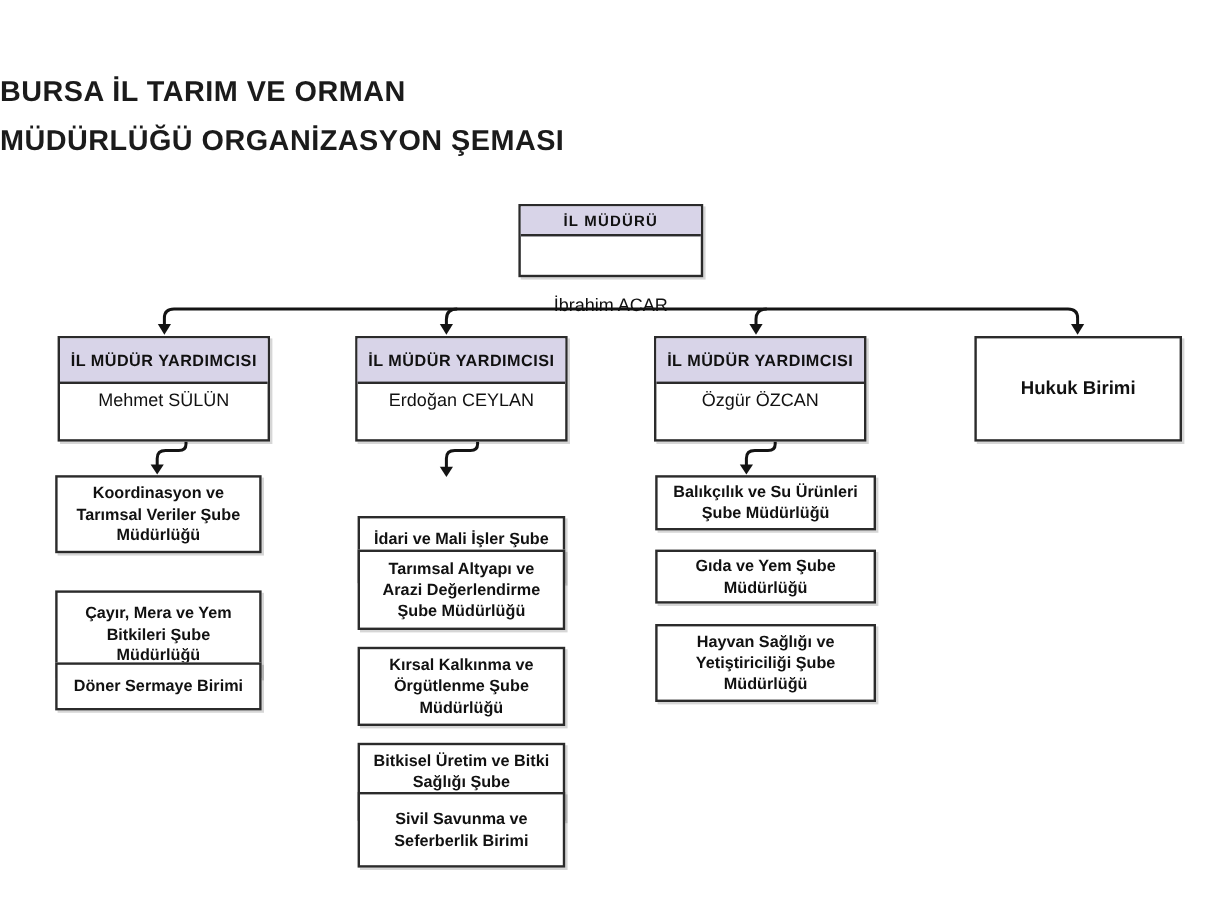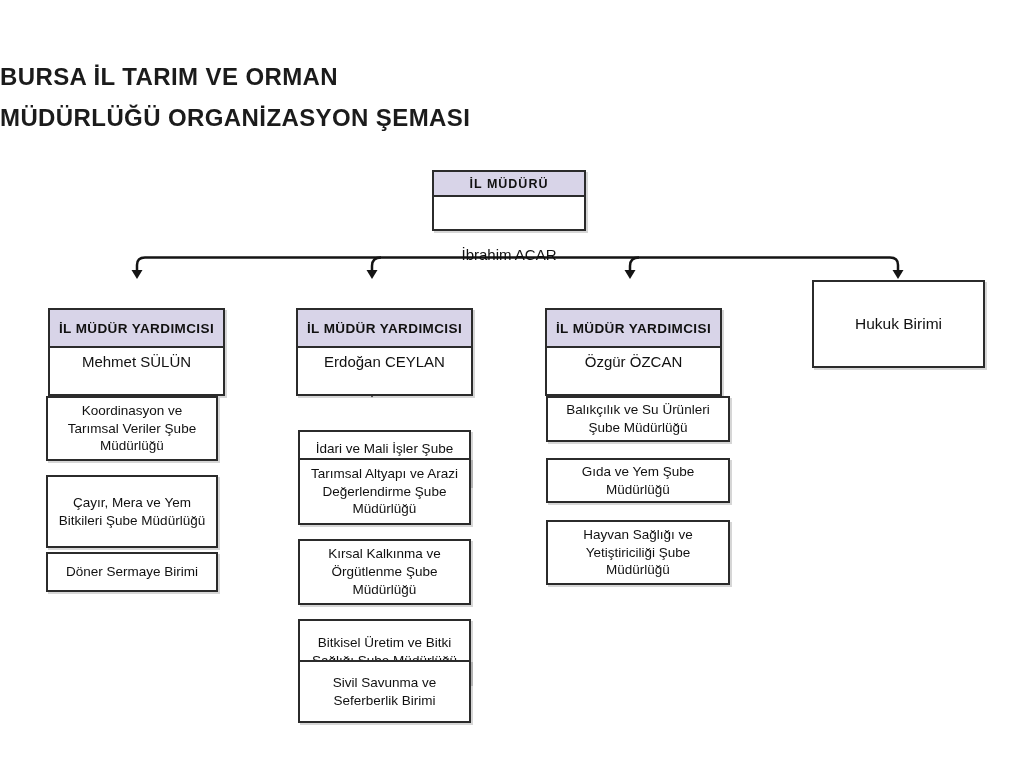--- a/index.html
+++ b/index.html
@@ -30,39 +30,39 @@
     display:flex;align-items:center;justify-content:center;
     font-weight:bold;text-align:center;
   }
   .director{left:432px;top:170px;width:154px;height:61px;}
   .director .hdr{height:23px;font-size:12.5px;letter-spacing:1px;}
   .director .name{
     height:34px;display:flex;align-items:center;justify-content:center;
     font-size:15px;
     margin-top:40px;
   }
-  .deputy{top:280px;width:177px;height:88px;margin-top:28px;}
+  .deputy{top:280px;width:177px;height:88px;}
   .deputy .hdr{height:36px;font-size:13.5px;letter-spacing:0.4px;}
   .deputy .name{
     padding-top:5px;display:flex;align-items:flex-start;justify-content:center;
     font-size:15px;
   }
   .d1{left:48px;} .d2{left:296px;} .d3{left:545px;}
   .plain{
     display:flex;align-items:center;justify-content:center;text-align:center;
-    font-weight:normal;
+    font-weight:bold;
   }
   .hukuk{left:812px;top:280px;width:173px;height:88px;font-size:15.5px;}
   .unit{
     font-size:13.5px;line-height:1.32;padding:2px 9px;
   }
   .col1{left:46px;width:172px;}
   .col2{left:298px;width:173px;}
   .col3{left:546px;width:184px;}
-  .k1{top:396px;height:65px;} .k2{top:475px;height:73px;} .k3{top:552px;height:40px;}
+  .k1{top:396px;height:65px;} .k2{top:492px;height:73px;} .k3{top:552px;height:40px;}
   .b1{top:384px;height:56px;margin-top:46px;} .b2{top:458px;height:67px;} .b3{top:539px;height:66px;}
   .b4{top:619px;height:65px;} .b5{top:660px;height:63px;}
   .c1{top:396px;height:46px;} .c2{top:458px;height:45px;} .c3{top:520px;height:65px;}
   svg.connectors{position:absolute;left:0;top:0;pointer-events:none;}
   .cline{fill:none;stroke:var(--line);stroke-width:2.5;}
   .ahead{fill:var(--line);stroke:none;}
 </style>
 </head>
 <body>
 

